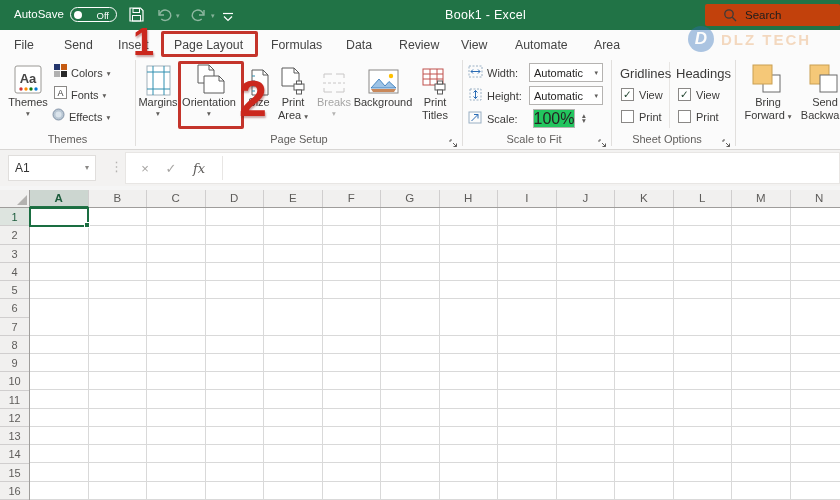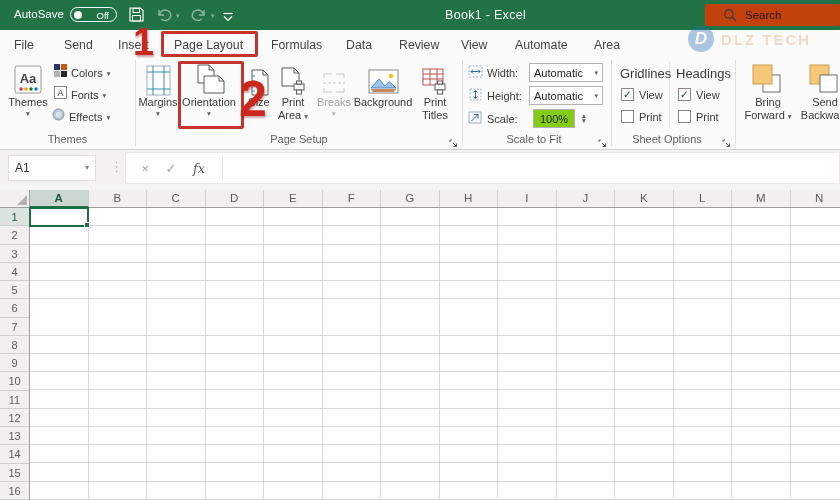--- a/index.html
+++ b/index.html
@@ -33,21 +33,21 @@
   .chev{font-size:7.5px;color:#5f5d5b;line-height:1.4;}
   .disabled{opacity:.45;}
   .smallrow{position:absolute;display:flex;align-items:flex-end;gap:4px;font-size:11px;color:#3b3a39;white-space:nowrap;}
   .grouplabel{position:absolute;top:75px;font-size:11px;color:#605e5c;text-align:center;}
   .launcher{position:absolute;top:76px;width:10px;height:10px;}
   .fitrow{position:absolute;display:flex;align-items:center;gap:4px;font-size:11px;color:#3b3a39;}
   .combo{display:flex;align-items:center;justify-content:space-between;width:74px;height:19px;border:1px solid #b5b3b1;
          background:#fff;padding:0 4px;font-size:11px;color:#252423;}
   .combo .chev{font-size:7px;}
   .spinbox{display:flex;align-items:center;justify-content:center;width:42px;height:19px;border:1px solid #b5b3b1;
-           background:#84cc16;font-size:11px;color:#252423;}
+           background:#22c55e;font-size:16px;color:#252423;}
   .spinarrows{display:flex;flex-direction:column;line-height:.62;font-size:7.5px;color:#5f5d5b;margin-left:3px;}
   .cbrow{position:absolute;display:flex;align-items:center;gap:5px;font-size:11px;color:#3b3a39;}
   .cb{width:13px;height:13px;border:1px solid #8a8886;background:#fff;font-size:10.5px;line-height:11px;text-align:center;color:#21442f;}
   .colhdr{position:absolute;font-size:13px;color:#3b3a39;}
 
   
   .formulabar{position:absolute;left:0;top:150px;width:840px;height:36px;background:#f3f2f1;}
   .namebox{position:absolute;left:8px;top:5px;width:88px;height:26px;background:#fff;border:1px solid #e0dedc;
            font-size:12px;color:#333;display:flex;align-items:center;justify-content:space-between;padding:7px 6px;}
   .namebox .chev{font-size:8px;color:#8a8886;}

